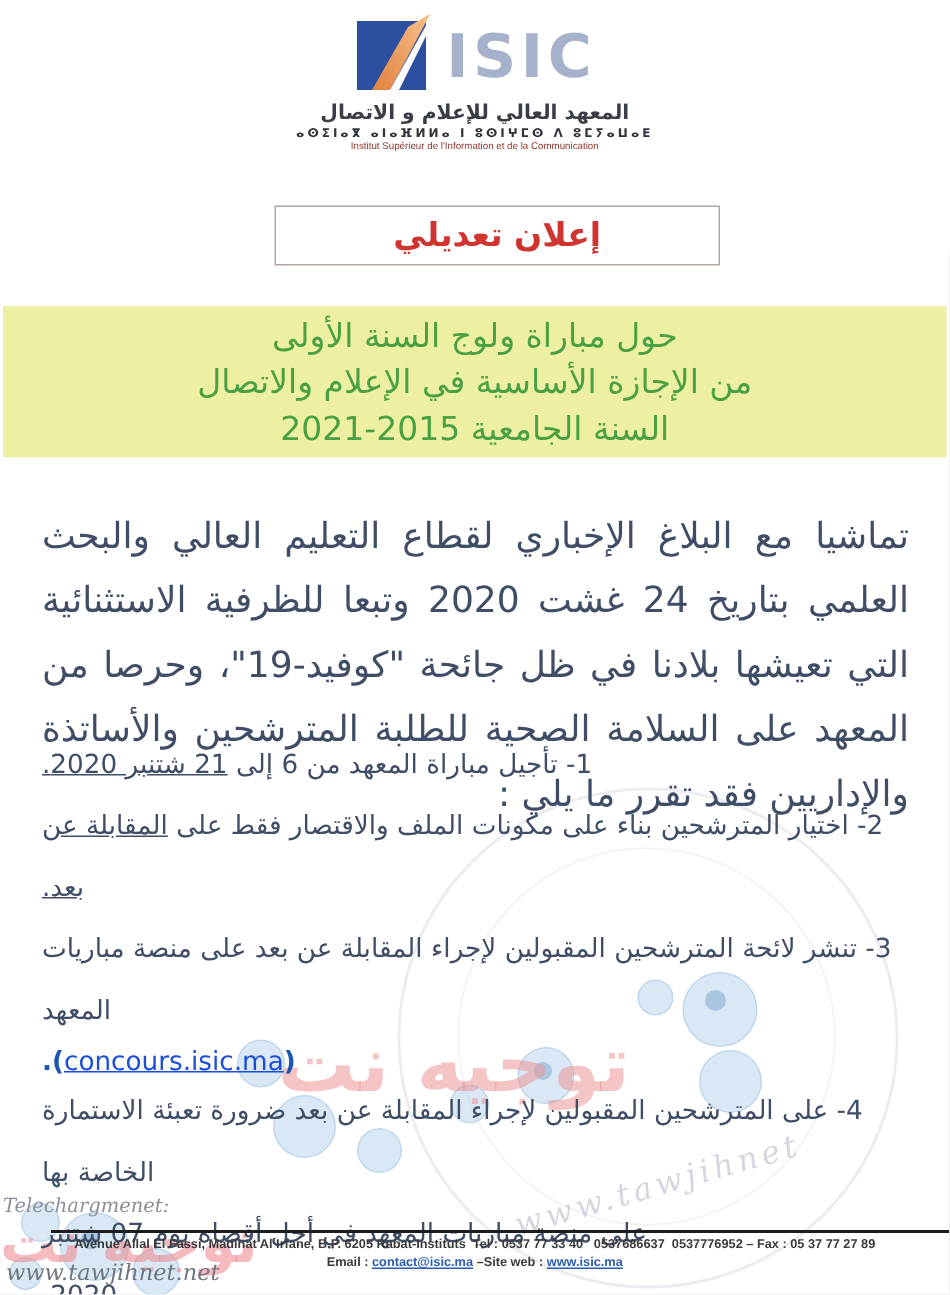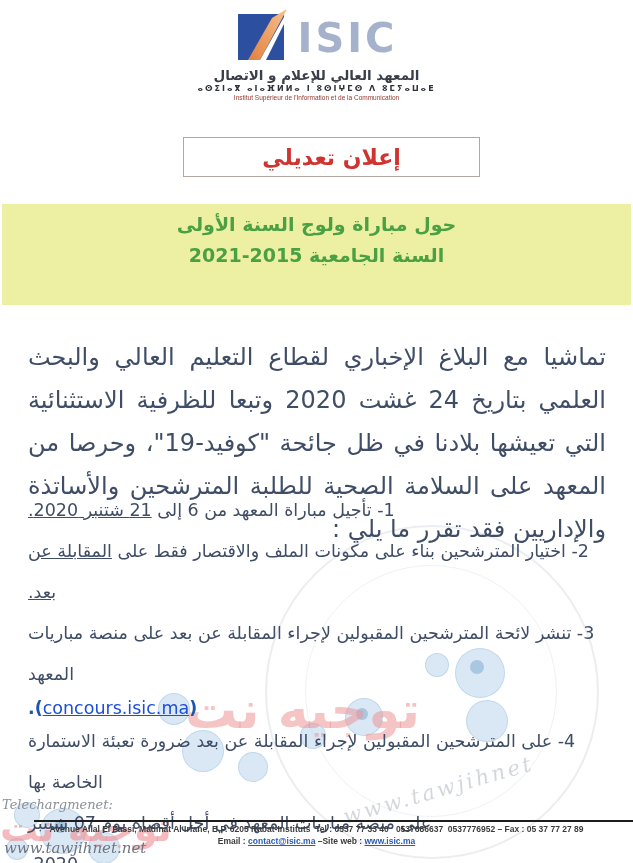--- a/index.html
+++ b/index.html
@@ -22,21 +22,21 @@
   .title-box{
     position:absolute;left:183px;top:137px;width:295px;height:38px;z-index:2;
     border:1px solid #b3a7a1;display:flex;align-items:center;justify-content:center;
   }
   .title-box span{font-size:22px;font-weight:bold;color:#cf3430;}
   
   .subject-box{
     position:absolute;left:2px;top:204px;width:629px;height:101px;z-index:2;
     background:#edf0a3;text-align:center;padding-top:5px;box-sizing:border-box;
   }
-  .subject-box div{font-size:19px;font-weight:bold;color:#4ba043;line-height:31px;direction:rtl;}
+  .subject-box div{font-size:22px;font-weight:normal;color:#4ba043;line-height:31px;direction:rtl;}
   
   .intro{
     position:absolute;left:28px;top:336px;width:578px;z-index:2;margin:0;
     direction:rtl;text-align:justify;font-size:24px;line-height:43px;color:#3f4d66;
   }
   .items{position:absolute;left:28px;top:490px;width:580px;z-index:2;direction:rtl;color:#3f4d66;}
   .items .line{font-size:17.5px;line-height:41px;text-align:left;}
   .items .line.link-line{line-height:26px;}
   .items span.u{text-decoration:underline;}
   .items span.link{color:#1d4ed8;font-weight:normal;text-decoration:underline;}
@@ -132,20 +132,21 @@
     <div class="logo-tif">ⴰⵙⵉⵏⴰⴳ ⴰⵏⴰⴼⵍⵍⴰ ⵏ ⵓⵙⵏⵖⵎⵙ ⴷ ⵓⵎⵢⴰⵡⴰⴹ</div>
     <div class="logo-fr">Institut Supérieur de l'Information et de la Communication</div>
   </header>
 
   <div class="title-box">
     <span>إعلان تعديلي</span>
   </div>
 
   <div class="subject-box">
     <div>حول مباراة ولوج السنة الأولى</div>
+    <div>من الإجازة الأساسية في الإعلام والاتصال</div>
     <div>السنة الجامعية 2015-2021</div>
   </div>
 
   <p class="intro" dir="rtl">تماشيا مع البلاغ الإخباري لقطاع التعليم العالي والبحث العلمي بتاريخ 24 غشت 2020 وتبعا للظرفية الاستثنائية التي تعيشها بلادنا في ظل جائحة "كوفيد-19"، وحرصا من المعهد على السلامة الصحية للطلبة المترشحين والأساتذة والإداريين فقد تقرر ما يلي :</p>
 
   <div class="items" id="items" dir="rtl">
       <div>
         <div class="line"><span>1- تأجيل مباراة المعهد من 6 إلى </span><span class="u">21 شتنبر 2020.</span></div>
       </div>
       <div>

